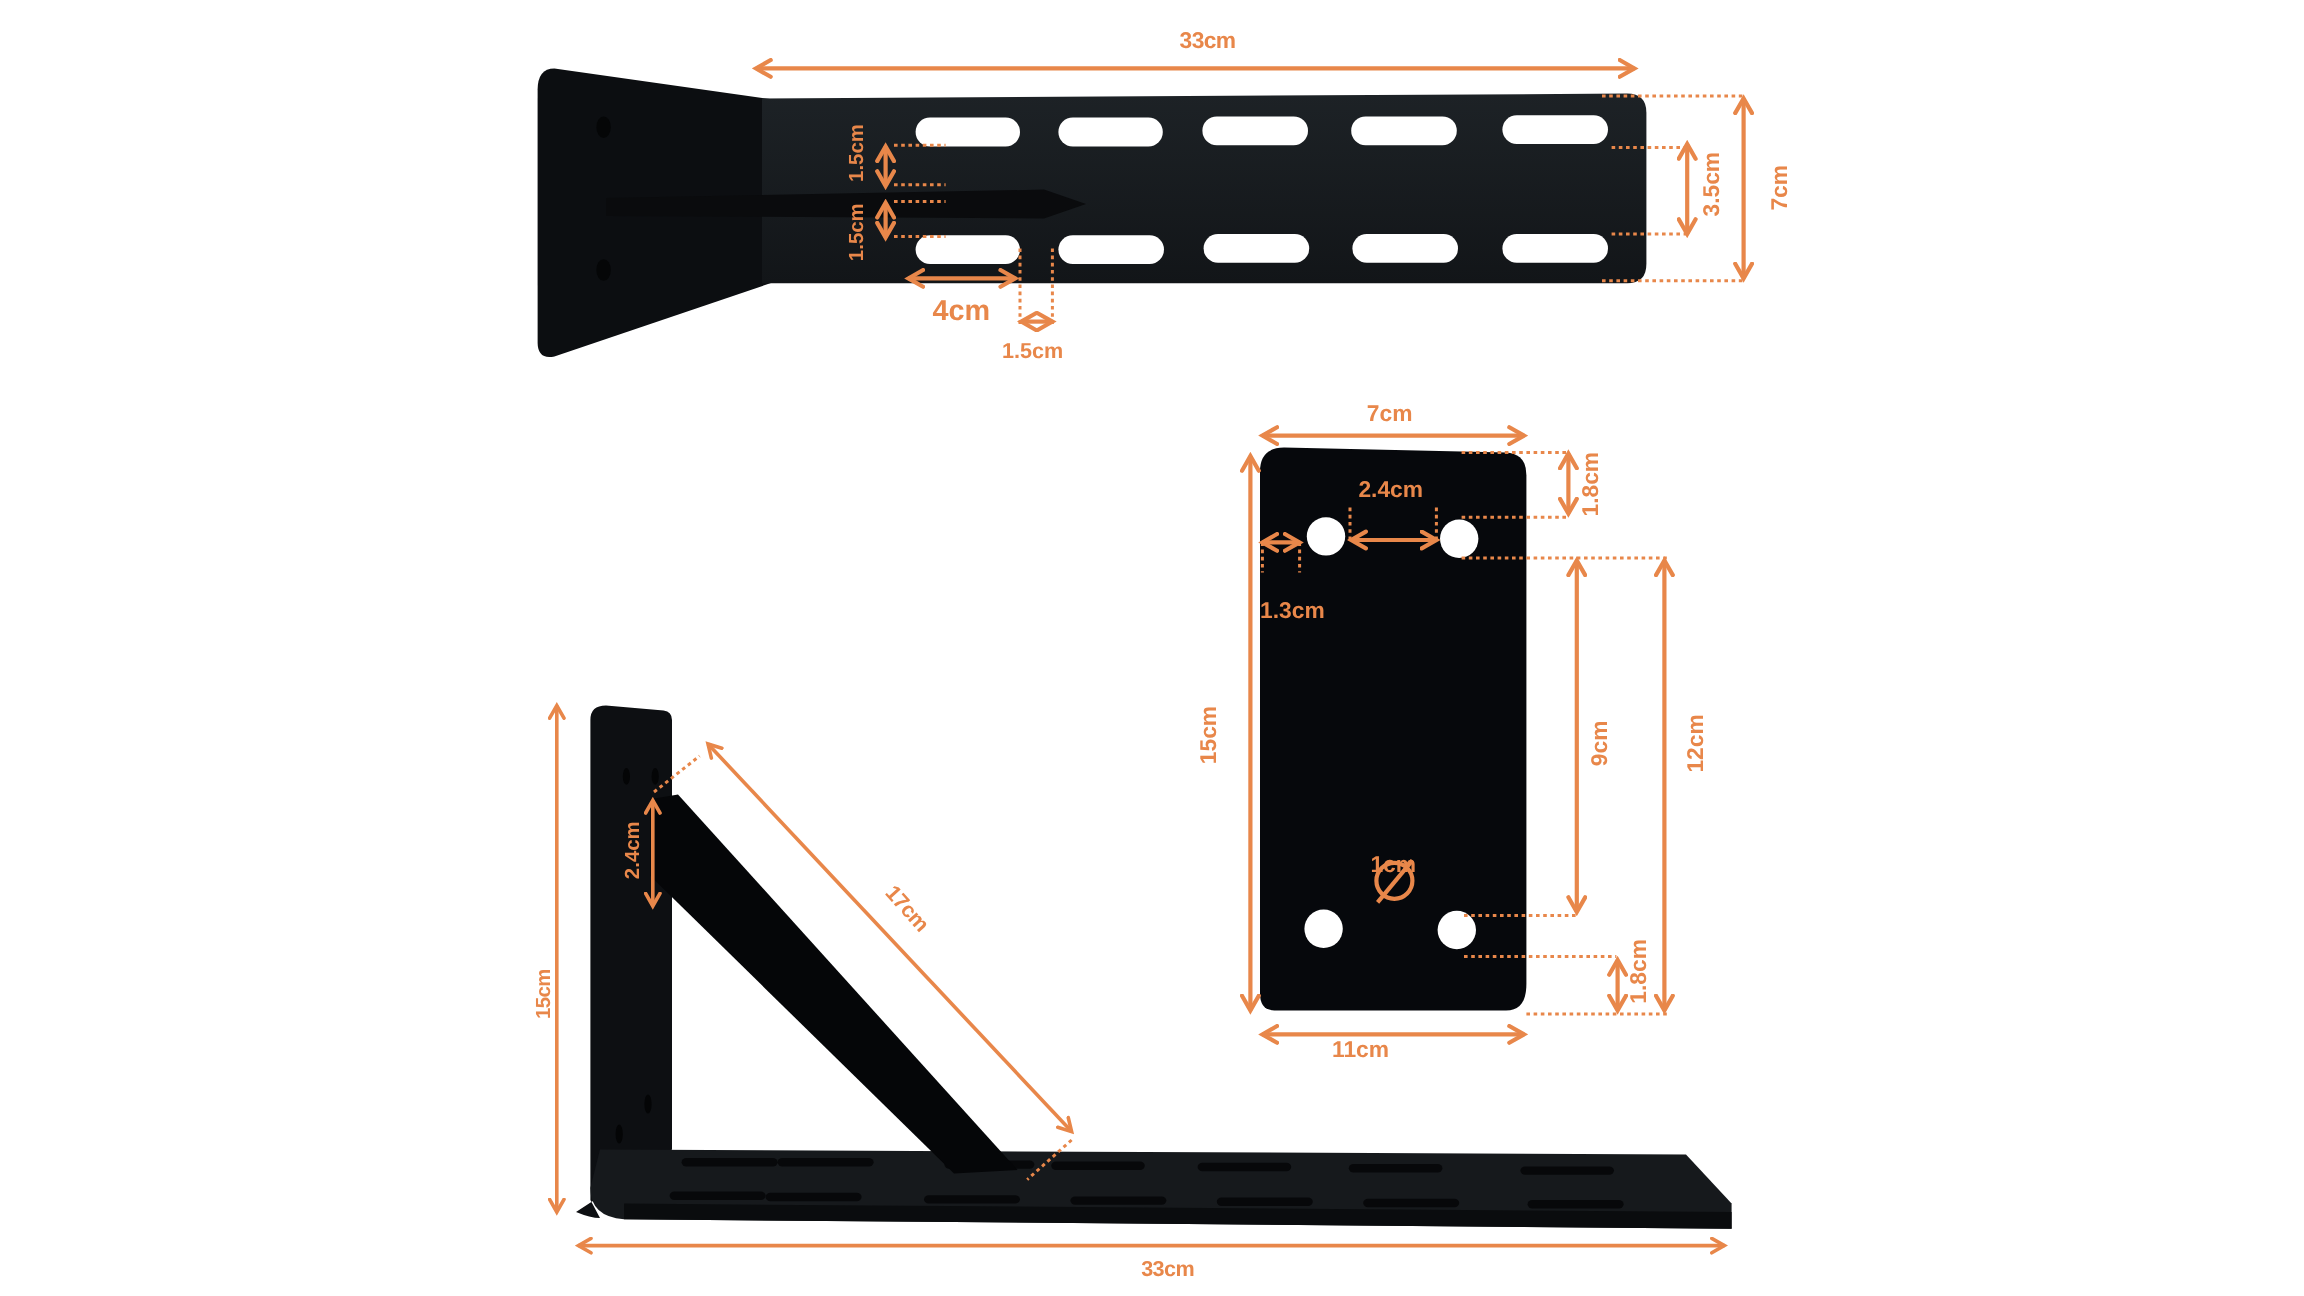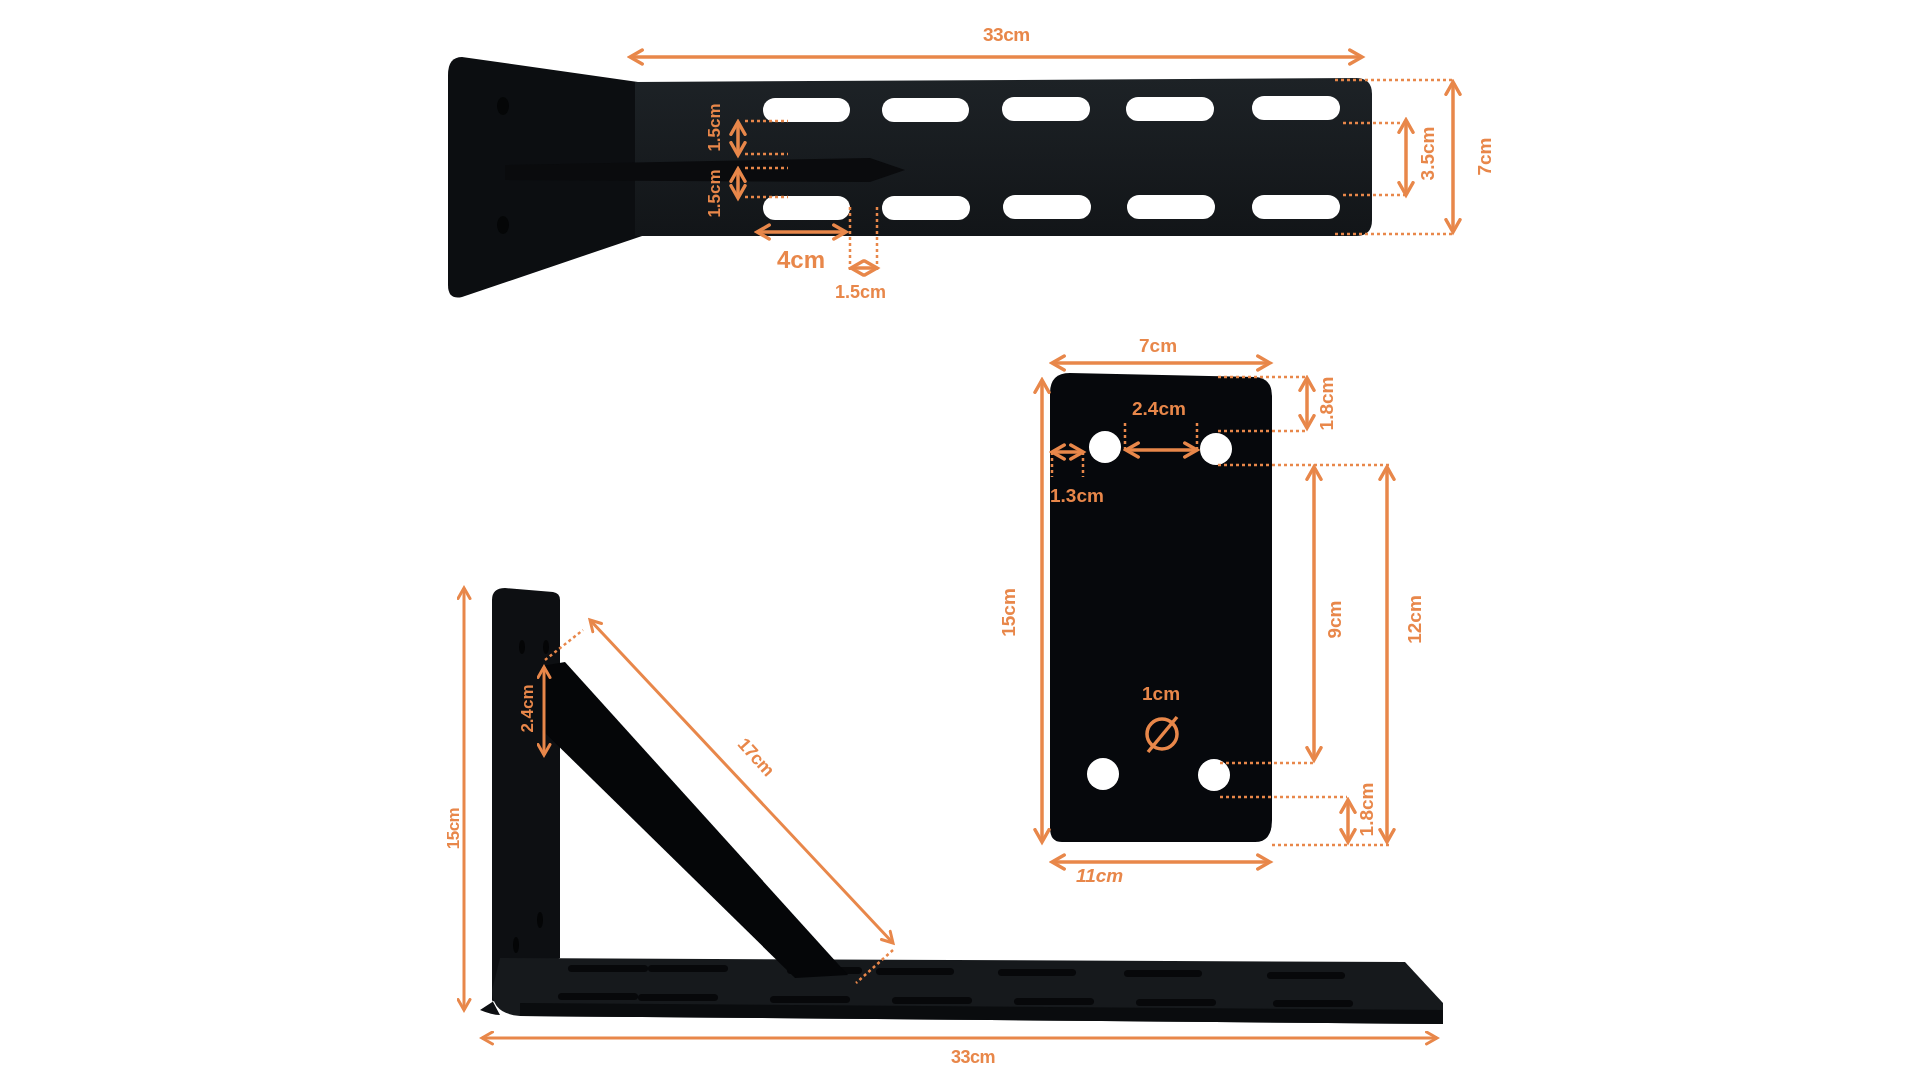--- a/index.html
+++ b/index.html
@@ -163,26 +163,26 @@
 <div class="lbl v" style="left:1397px;top:144px;width:60px;text-align:center;">3.5cm</div>
 <div class="lbl v" style="left:684px;top:119px;width:60px;text-align:center;font-size:17px;">1.5cm</div>
 <div class="lbl v" style="left:684px;top:185px;width:60px;text-align:center;font-size:17px;">1.5cm</div>
 <div class="lbl" style="left:777px;top:248px;font-size:24px;">4cm</div>
 <div class="lbl" style="left:835px;top:283px;font-size:18px;">1.5cm</div>
 
 
 <div class="lbl" style="left:1139px;top:336px;">7cm</div>
 <div class="lbl v" style="left:1296px;top:394px;width:60px;text-align:center;">1.8cm</div>
 <div class="lbl" style="left:1132px;top:399px;">2.4cm</div>
-<div class="lbl" style="left:1050px;top:486px;">1.3cm</div>
+<div class="lbl" style="left:1050px;top:500px;">1.3cm</div>
 <div class="lbl v" style="left:978px;top:603px;width:60px;text-align:center;">15cm</div>
 <div class="lbl v" style="left:1304px;top:610px;width:60px;text-align:center;">9cm</div>
 <div class="lbl v" style="left:1384px;top:610px;width:60px;text-align:center;">12cm</div>
-<div class="lbl" style="left:1142px;top:684px;">1cm</div>
+<div class="lbl" style="left:1142px;top:712px;">1cm</div>
 <div class="lbl v" style="left:1336px;top:800px;width:60px;text-align:center;">1.8cm</div>
-<div class="lbl" style="left:1076px;top:866px;font-style:italic;">11cm</div>
+<div class="lbl" style="left:1110px;top:866px;">11cm</div>
 
 
 <div class="lbl v cond" style="left:423px;top:820px;width:60px;text-align:center;font-size:17px;">15cm</div>
 <div class="lbl v" style="left:497px;top:700px;width:60px;text-align:center;font-size:17px;">2.4cm</div>
 <div class="lbl d cond" style="left:726px;top:748px;width:60px;text-align:center;font-size:18px;">17cm</div>
 <div class="lbl cond" style="left:951px;top:1048px;font-size:18px;">33cm</div>
 </div>
 
 </body></html>

